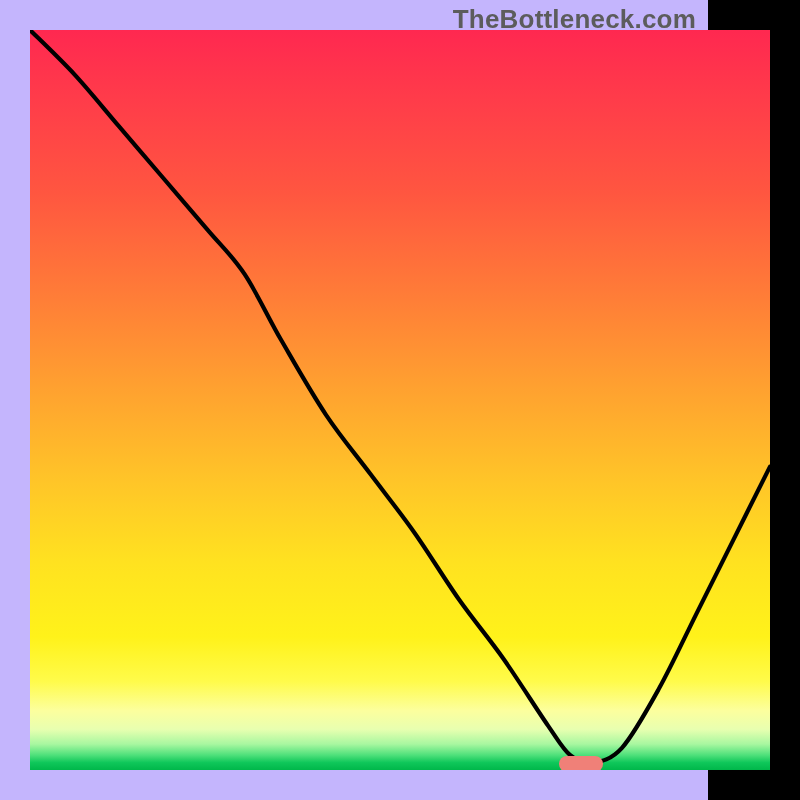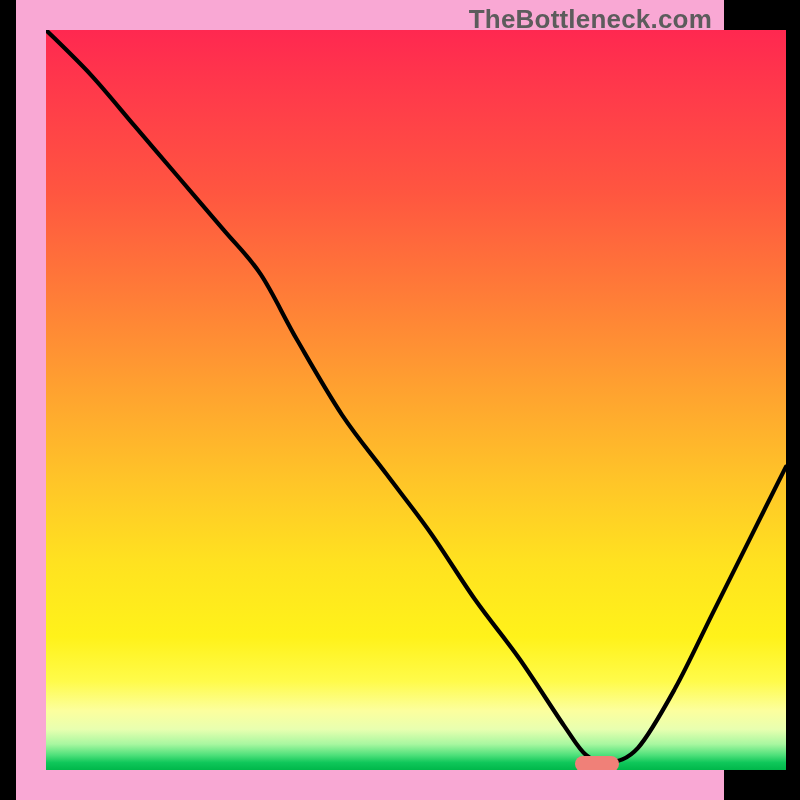--- a/index.html
+++ b/index.html
@@ -6,25 +6,25 @@
     margin: 0;
     padding: 0;
     width: 800px;
     height: 800px;
     background: #000;
     overflow: hidden;
     font-family: Arial, Helvetica, sans-serif;
   }
   .frame {
     position: absolute;
-    left: 16px;
+    left: 0;
     top: 0;
     width: 708px;
     height: 800px;
-    background: #f9a8d4;
+    background: #c4b5fd;
   }
   .watermark {
     position: absolute;
     top: 4px;
     right: 12px;
     font-size: 26px;
     font-weight: 600;
     color: #5c5c5c;
     letter-spacing: 0.2px;
     user-select: none;

